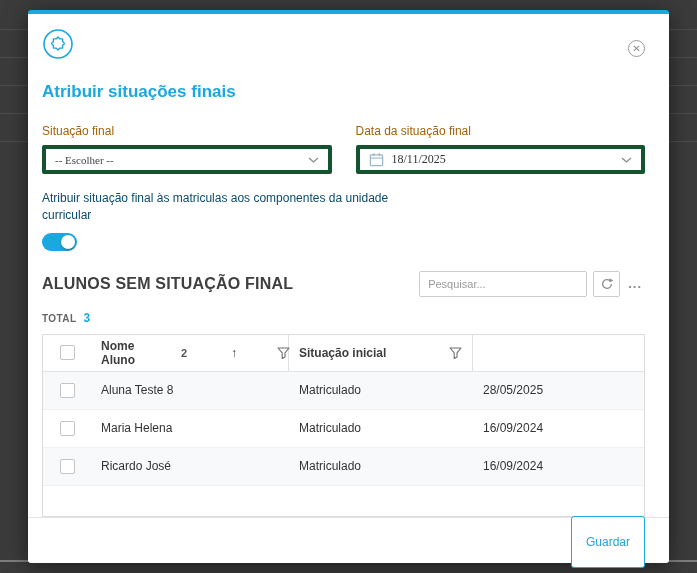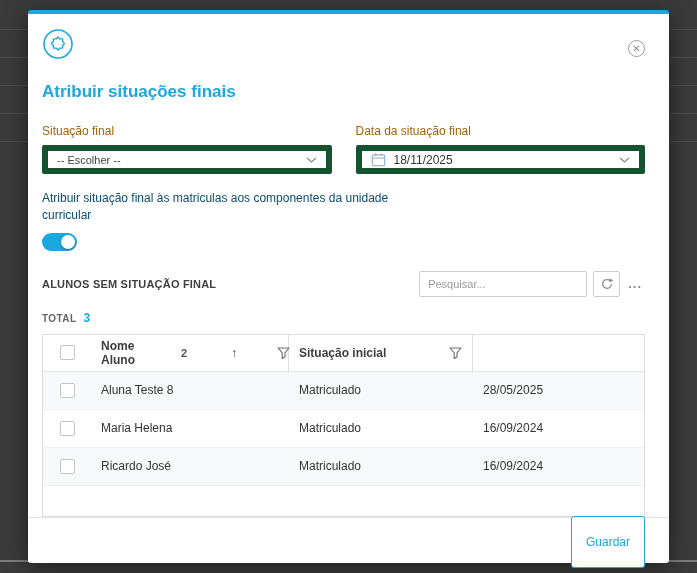--- a/index.html
+++ b/index.html
@@ -28,43 +28,43 @@
     display:flex; align-items:center; justify-content:center;
     cursor:pointer; margin-top:12px; user-select:none;
   }
 
   .modal-title { color:var(--accent,#1ba7e0); font-size:17px; font-weight:bold; margin-top:22px; }
 
   .fields { display:flex; gap:24px; margin-top:22px; }
   .field { flex:1; }
   .field-label { font-size:12px; color:#a16207; margin-bottom:7px; }
   .control {
-    height:29px; border:6px solid #14532d; border-radius:2px;
-    display:flex; align-items:center; padding:0 9px; background:#fff; cursor:pointer;
+    height:29px; border:4px solid #14532d; border-radius:2px;
+    display:flex; align-items:center; padding:0 9px; background:#fff; cursor:pointer;font-family:Liberation Serif, serif;
   }
   .select-value { font-size:11px; color:#444; flex:1; }
   .date-input {
     border:none; outline:none; flex:1; font-size:12px; color:#333;
     font-family:inherit; margin-left:8px; min-width:0; background:transparent;
   }
   .chev { display:flex; }
 
   .toggle-block { margin-top:16px; }
   .toggle-label { font-size:12px; color:#0c4a6e; width:348px; line-height:1.4; }
   .toggle {
     margin-top:9px; width:35px; height:18px; border-radius:9px;
     background:var(--accent,#1ba7e0); position:relative; cursor:pointer;
   }
   .toggle .knob {
     position:absolute; right:2px; top:2px; width:14px; height:14px;
     border-radius:50%; background:#fff; box-shadow:0 1px 2px rgba(0,0,0,.35);
   }
 
   .list-header { display:flex; align-items:center; margin-top:20px; }
-  .section-title { font-size:11px; font-weight:bold; color:#3f3f3f; letter-spacing:.2px; flex:1; }
+  .section-title { font-size:16px; font-weight:bold; color:#3f3f3f; letter-spacing:.2px; flex:1; }
   .search-input {
     width:168px; height:26px; border:1px solid #ccc; border-radius:2px;
     padding:0 8px; font-size:11px; color:#555; font-family:inherit; outline:none;
   }
   .search-input::placeholder { color:#9a9a9a; }
   .icon-btn {
     width:27px; height:26px; border:1px solid #ccc; border-radius:2px; margin-left:6px;
     display:flex; align-items:center; justify-content:center; background:#fff; cursor:pointer;
   }
   .more-btn {

